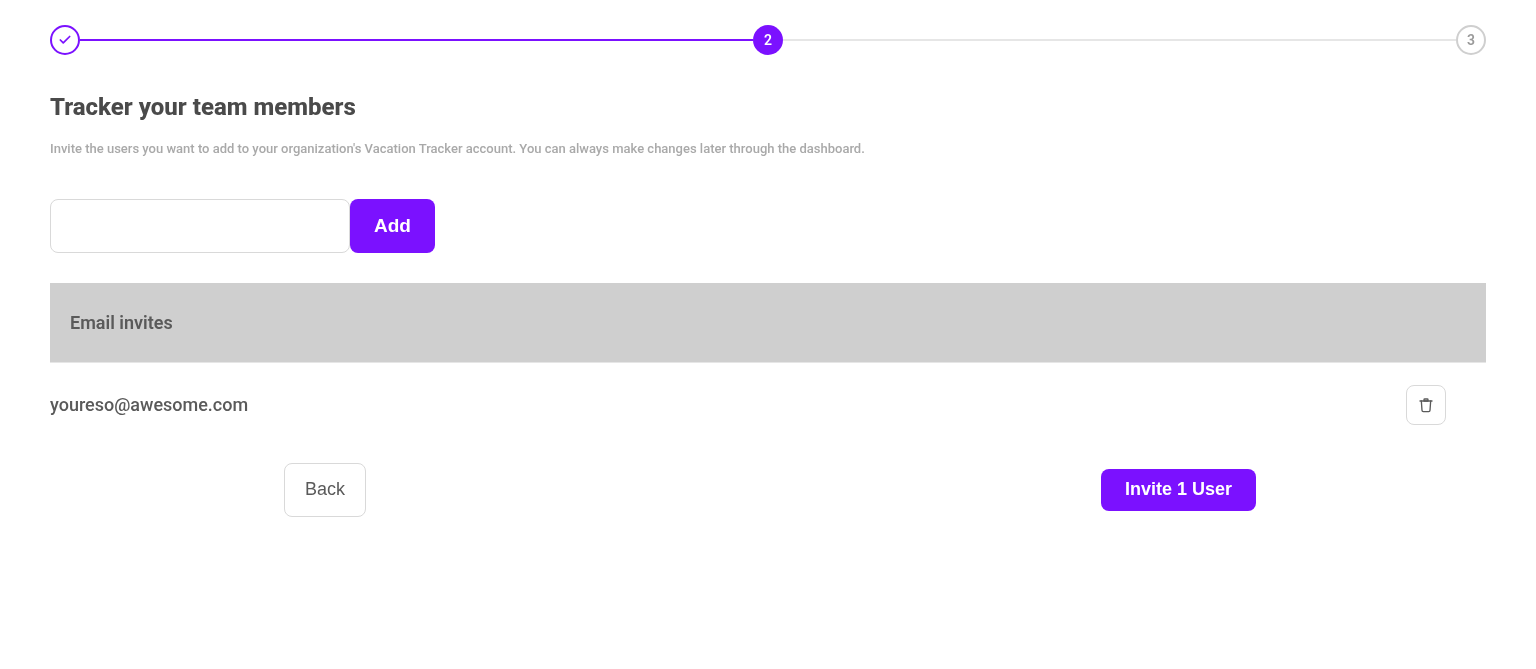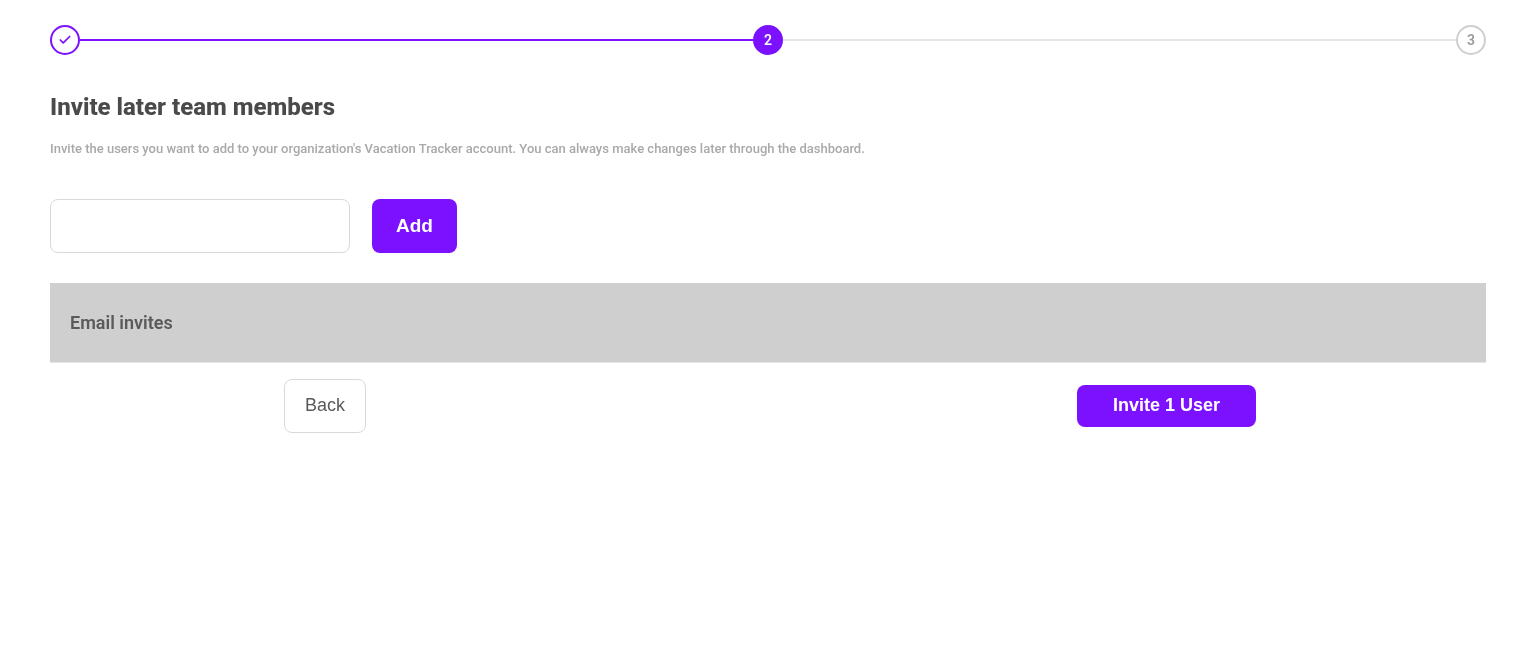--- a/index.html
+++ b/index.html
@@ -64,21 +64,20 @@
     .subheading {
       font-size: 13px;
       color: #a9a9a9;
       line-height: 1.5;
       margin-bottom: 40px;
       font-weight: 500;
     }
     .input-row {
       display: flex;
       align-items: center;
-      gap: 22px;
       margin-bottom: 30px;
     }
     .email-input {
       width: 300px;
       height: 54px;
       border: 1px solid #d9d9d9;
       border-radius: 8px;
       padding: 0 14px;
       font-size: 16px;
       outline: none;
@@ -103,21 +102,21 @@
       background: #fff;
       color: #5a5a5a;
       border: 1px solid #d9d9d9;
       padding: 0 20px;
       height: 54px;
       font-size: 18px;
       font-weight: 500;
     }
     .btn-primary.action {
       height: 42px;
-      padding: 0 36px;
+      padding: 0 24px;
       font-size: 18px;
     }
     .table-header {
       background: #cfcfcf;
       height: 80px;
       display: flex;
       align-items: center;
       padding: 0 20px;
       color: #5a5a5a;
       font-size: 18px;
@@ -174,28 +173,38 @@
     <svg class="check-svg" viewBox="0 0 24 24" fill="none" stroke="#7b11ff" stroke-width="3" stroke-linecap="round" stroke-linejoin="round">
       <polyline points="20 6 9 17 4 12"></polyline>
     </svg>
   </div>
   <div class="step-line done"></div>
   <div class="step-circle active">2</div>
   <div class="step-line todo"></div>
   <div class="step-circle pending">3</div>
 </div>
 
-<h1 class="heading">Invite later team members</h1>
+<h1 class="heading">Tracker your team members</h1>
 <p class="subheading">Invite the users you want to add to your organization's Vacation Tracker account. You can always make changes later through the dashboard.</p>
 
 <div class="input-row">
   <input type="text" class="email-input" value="" style="">
   <button class="btn btn-primary">Add</button>
 </div>
 
 <div>
   <div class="table-header">Email invites</div>
+  <div class="table-row">
+    <span class="email-cell">youreso@awesome.com</span>
+    <button class="delete-btn">
+      <svg class="trash-svg" viewBox="0 0 24 24" fill="none" stroke="#5a5a5a" stroke-width="2" stroke-linecap="round" stroke-linejoin="round">
+        <polyline points="3 6 5 6 21 6"></polyline>
+        <path d="M19 6l-1 14a2 2 0 0 1-2 2H8a2 2 0 0 1-2-2L5 6"></path>
+        <path d="M10 3h4a1 1 0 0 1 1 1v2H9V4a1 1 0 0 1 1-1z"></path>
+      </svg>
+    </button>
+  </div>
 </div>
 
 <div class="actions-row">
   <button class="btn btn-secondary">Back</button>
   <button class="btn btn-primary action">Invite 1 User</button>
 </div>
 
 </body></html>

